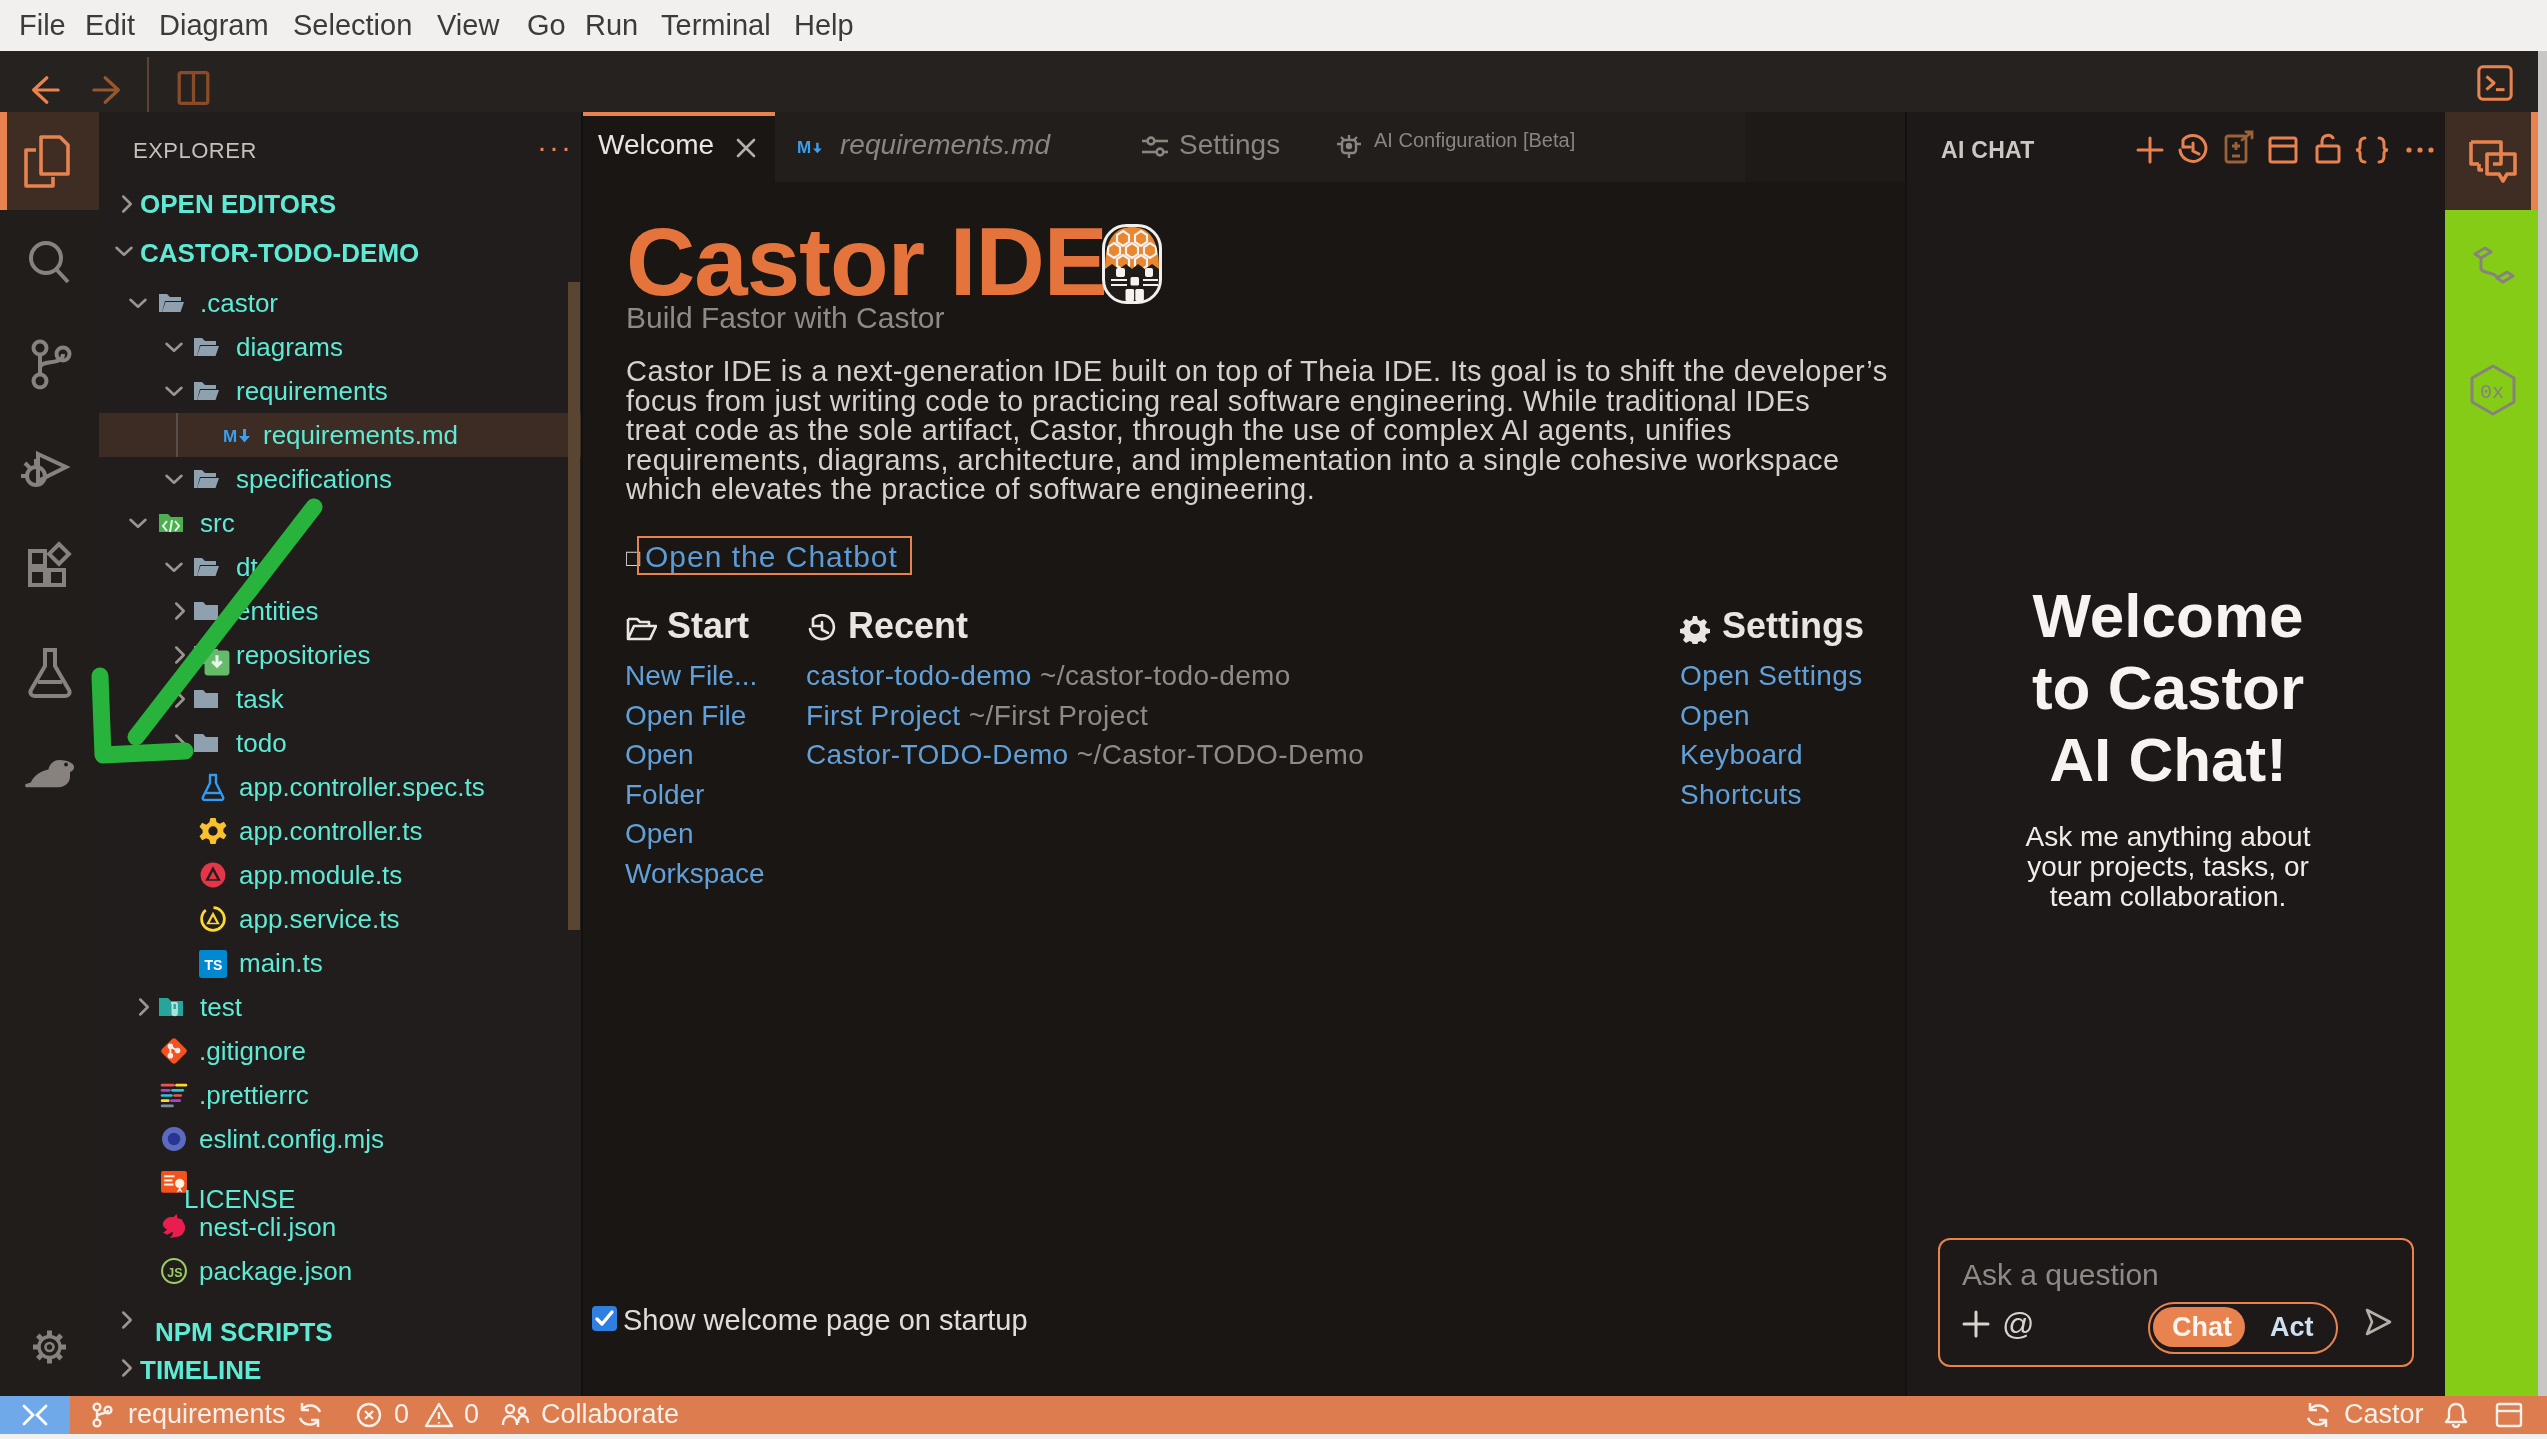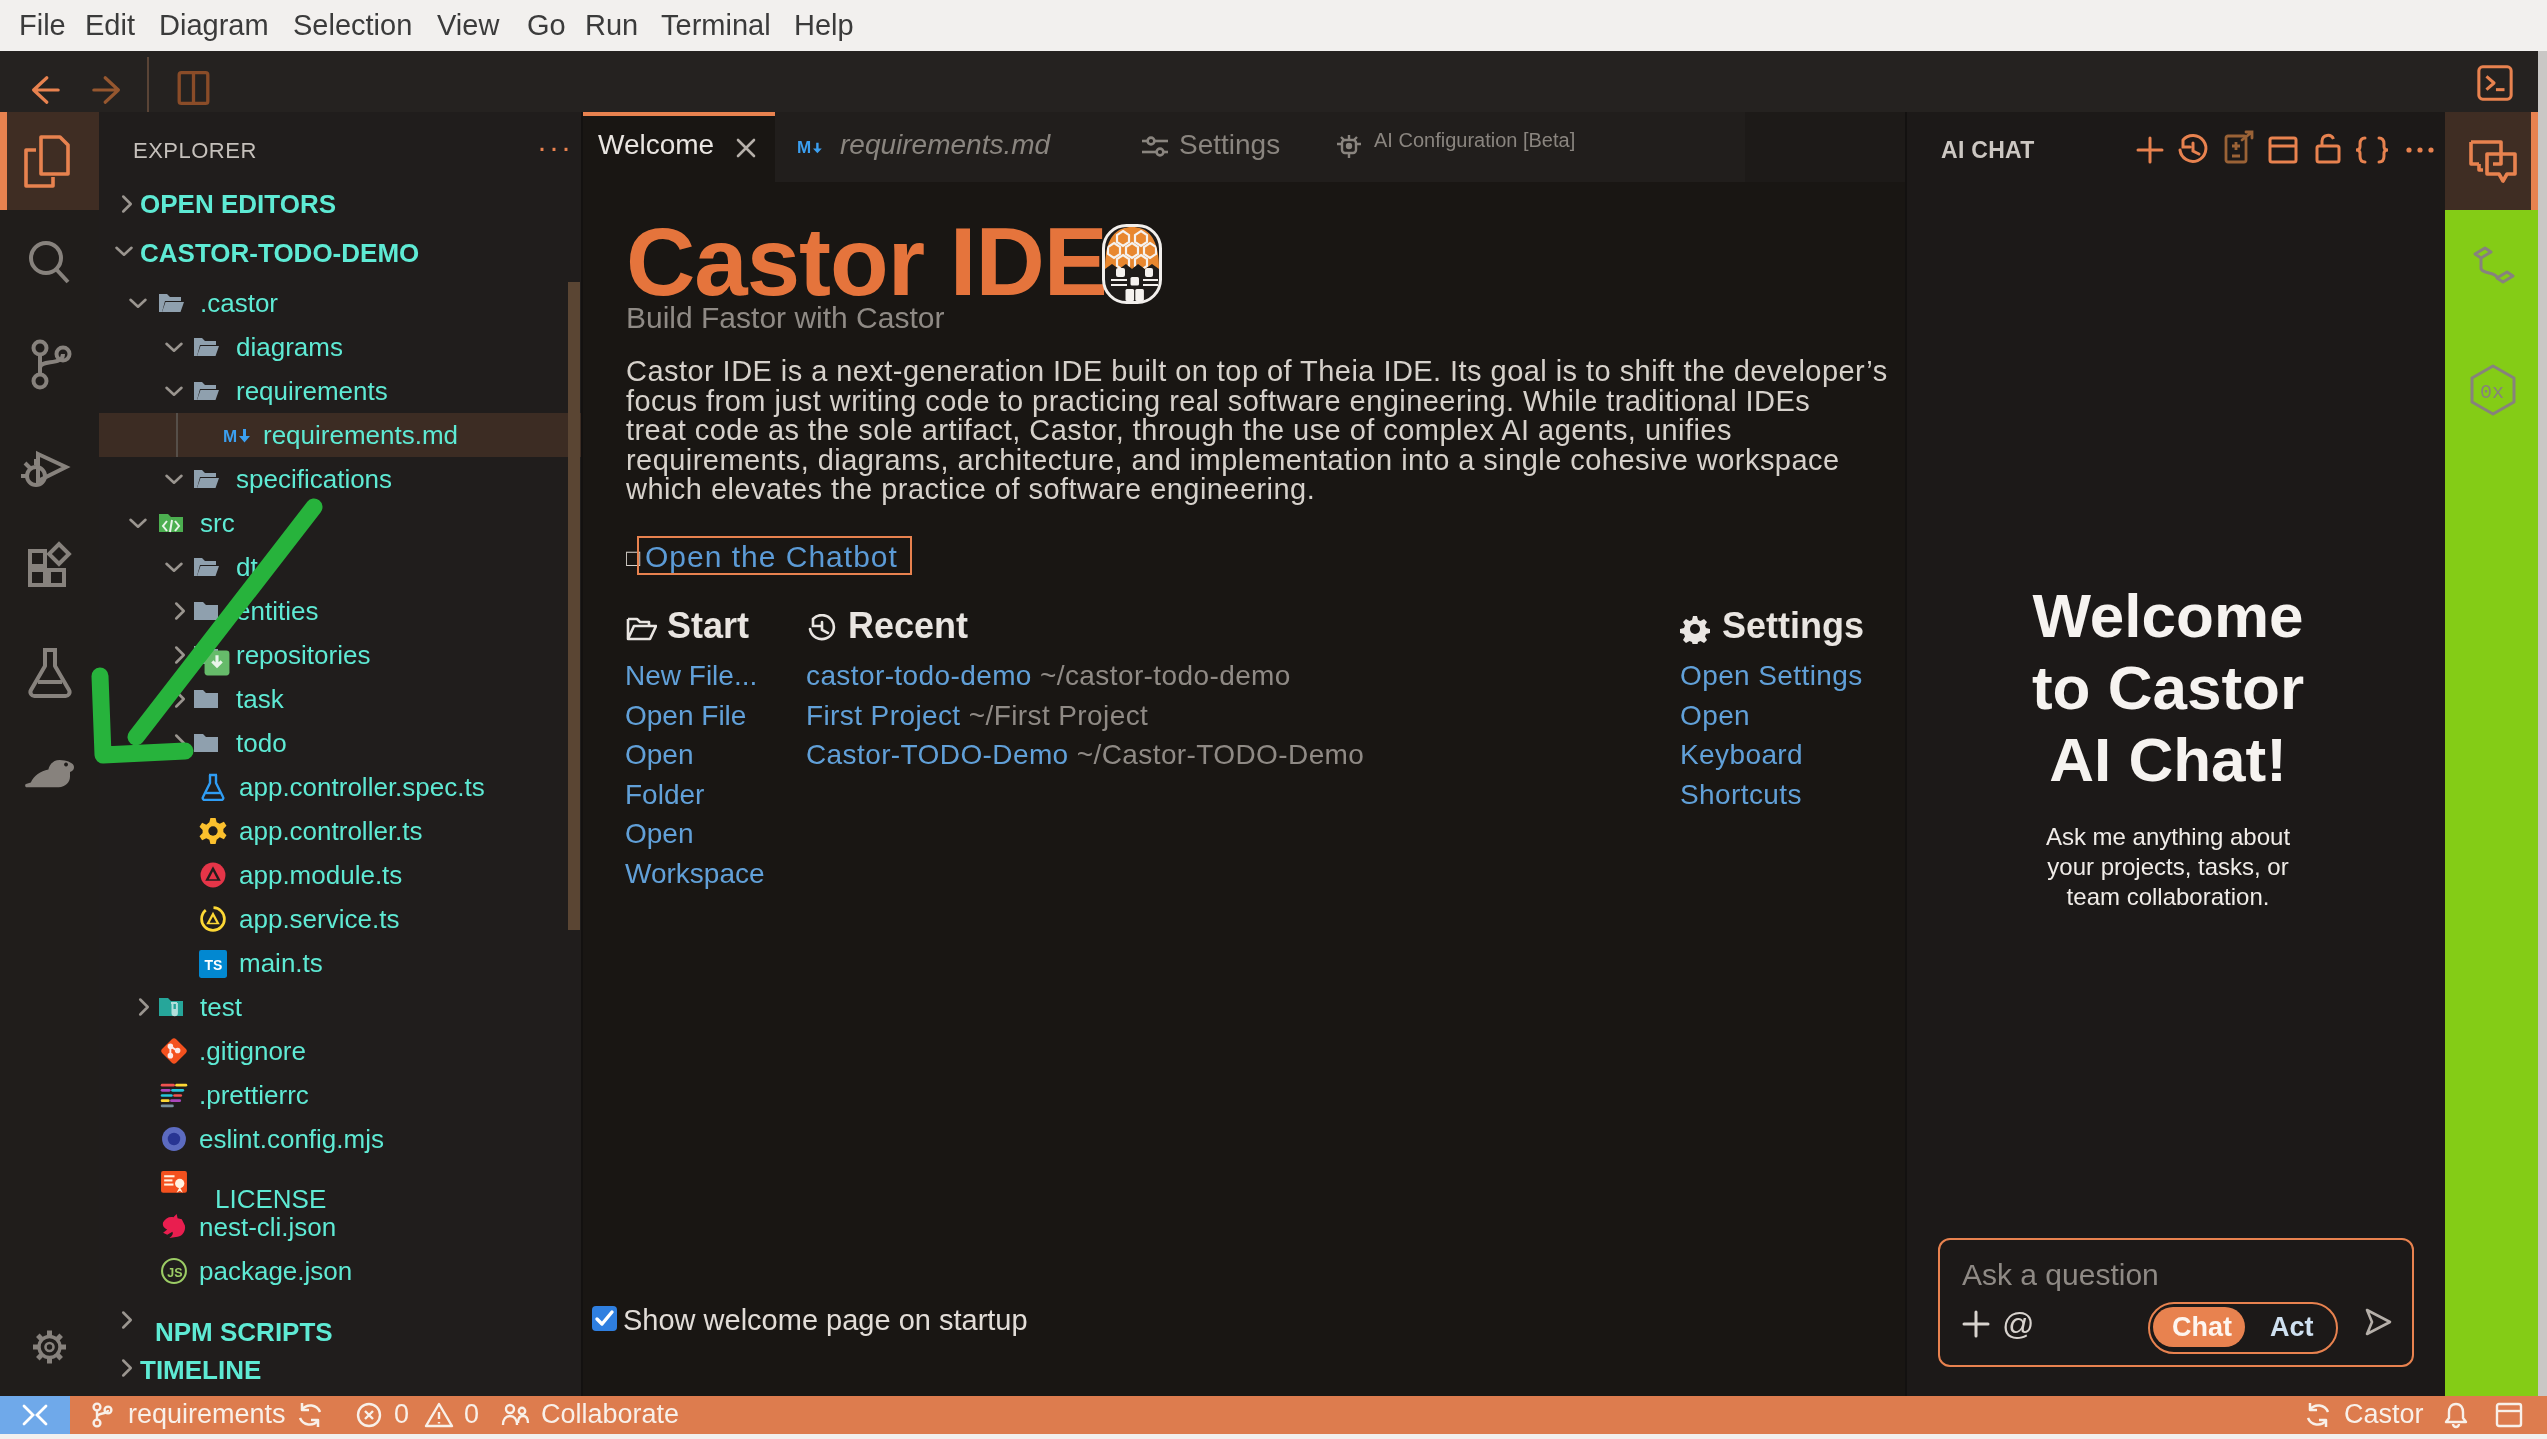--- a/index.html
+++ b/index.html
@@ -340,21 +340,21 @@
         <svg class="ficon" style="left:61px;top:8px" width="27" height="27" viewBox="0 0 27 27">
           <rect x="1" y="2" width="25" height="21" rx="2" fill="#f4511e"></rect>
           <g stroke="#fff3e0" stroke-width="2">
             <line x1="4" y1="7" x2="14" y2="7"></line>
             <line x1="4" y1="11" x2="12" y2="11"></line>
             <line x1="4" y1="15" x2="13" y2="15"></line>
           </g>
           <circle cx="19" cy="14" r="4.5" fill="#fff3e0"></circle>
           <path d="M19 17 l-3 6 3-2 3 2 z" fill="#fff3e0"></path>
         </svg>
-        <span style="left:116px;position:absolute;margin-top:33px;">LICENSE</span>
+        <span style="left:85px;position:absolute;margin-top:33px;">LICENSE</span>
       </div>
 <div class="trow" style="top:1093px;height:44px">
         <svg class="ficon" style="left:61px;top:8px" width="27" height="27" viewBox="0 0 27 27">
           <path fill="#e91e4f" d="M3 9 c2-4 6-6 10-5 l3-3 1 4 4 1 3 6 c1 5-2 10-7 11 l-8 1 c3-2 4-4 3-6 l-5 3 -4-2 4-3 c-3-1-5-4-4-7z"></path>
         </svg>
         <span style="left:100px;position:absolute;">nest-cli.json</span>
       </div>
 <div class="trow" style="top:1137px;height:44px">
         <svg class="ficon" style="left:61px;top:8px" width="27" height="27" viewBox="0 0 27 27">
           <circle cx="13.5" cy="13.5" r="11.5" stroke="#9ccc65" stroke-width="2" fill="none"></circle>
@@ -517,21 +517,21 @@
       </svg>
   <svg class="abs" style="left:494px;top:20px" width="40" height="36" viewBox="0 0 40 36">
         <g fill="#e8824f">
           <circle cx="8" cy="18" r="2.6"></circle>
           <circle cx="19" cy="18" r="2.6"></circle>
           <circle cx="30" cy="18" r="2.6"></circle>
         </g>
       </svg>
   </g>
   <div class="abs" style="left:-9px;top:468px;width:540px;text-align:center;font-size:62px;font-weight:bold;color:#f6f3f0;line-height:72px">Welcome<br>to Castor<br>AI Chat!</div>
-  <div class="abs" style="left:-9px;top:710px;width:540px;text-align:center;font-size:24px;color:#f0ece8;line-height:30px">Ask me anything about<br>your projects, tasks, or<br>team collaboration.</div>
+  <div class="abs" style="left:-9px;top:710px;width:540px;text-align:center;font-size:28px;color:#f0ece8;line-height:30px">Ask me anything about<br>your projects, tasks, or<br>team collaboration.</div>
   <div class="abs" style="left:31px;top:1126px;width:476px;height:129px;border:2px solid #e8824f;border-radius:12px">
     <div class="abs" style="left:22px;top:18px;font-size:30px;color:#8f8a85">Ask a question</div>
     <svg class="abs" style="left:18px;top:66px" width="36" height="36" viewBox="0 0 36 36">
         <path d="M18 6 v24 M6 18 h24" stroke="#d8d3ce" stroke-width="3" stroke-linecap="round"></path>
       </svg>
     <div class="abs" style="left:62px;top:66px;font-size:32px;color:#d8d3ce">@</div>
     <div class="abs" style="left:208px;top:62px;width:190px;height:52px;border:2px solid #e8824f;border-radius:26px">
       <div class="abs" style="left:3px;top:3px;width:92px;height:40px;background:#e8824f;border-radius:20px"></div>
       <div class="abs" style="left:22px;top:8px;font-size:27px;color:#fdf5ef;font-weight:bold">Chat</div>
       <div class="abs" style="left:120px;top:8px;font-size:27px;color:#cfe0f0;font-weight:bold">Act</div>

